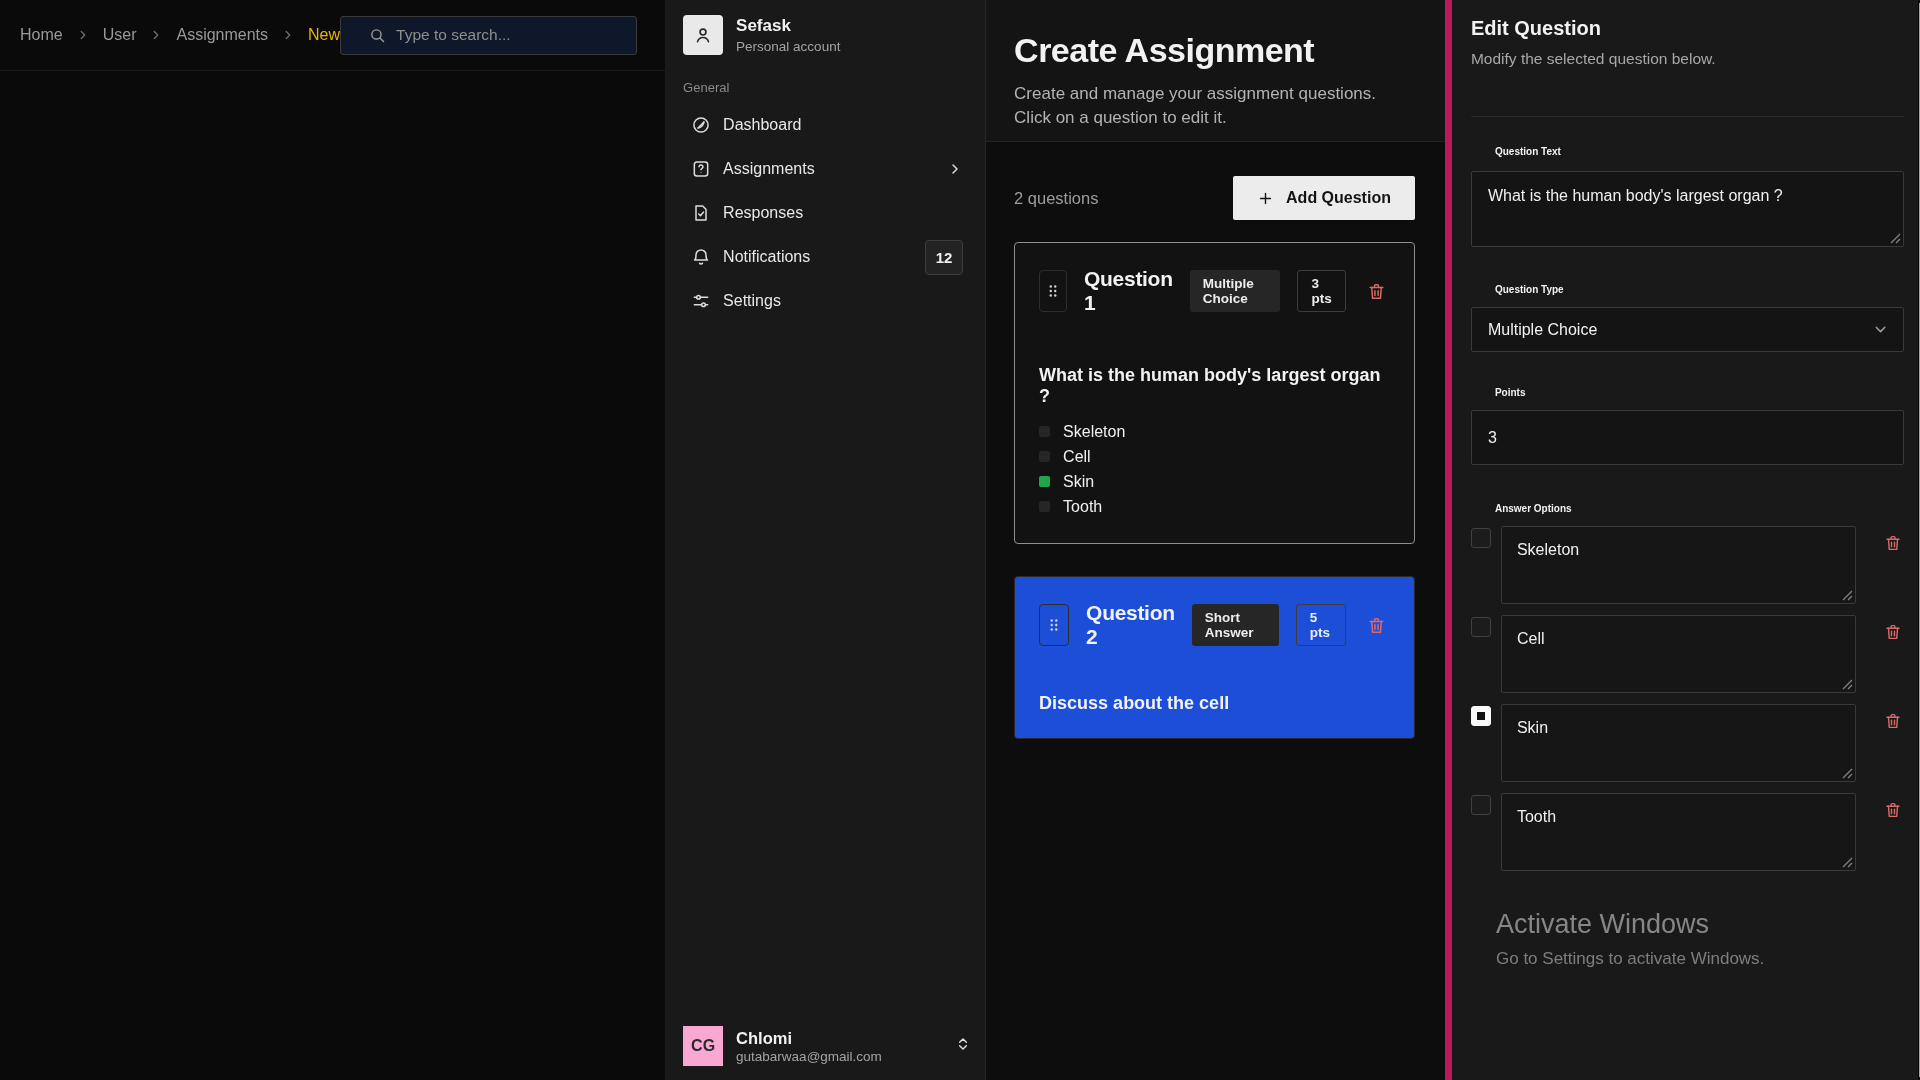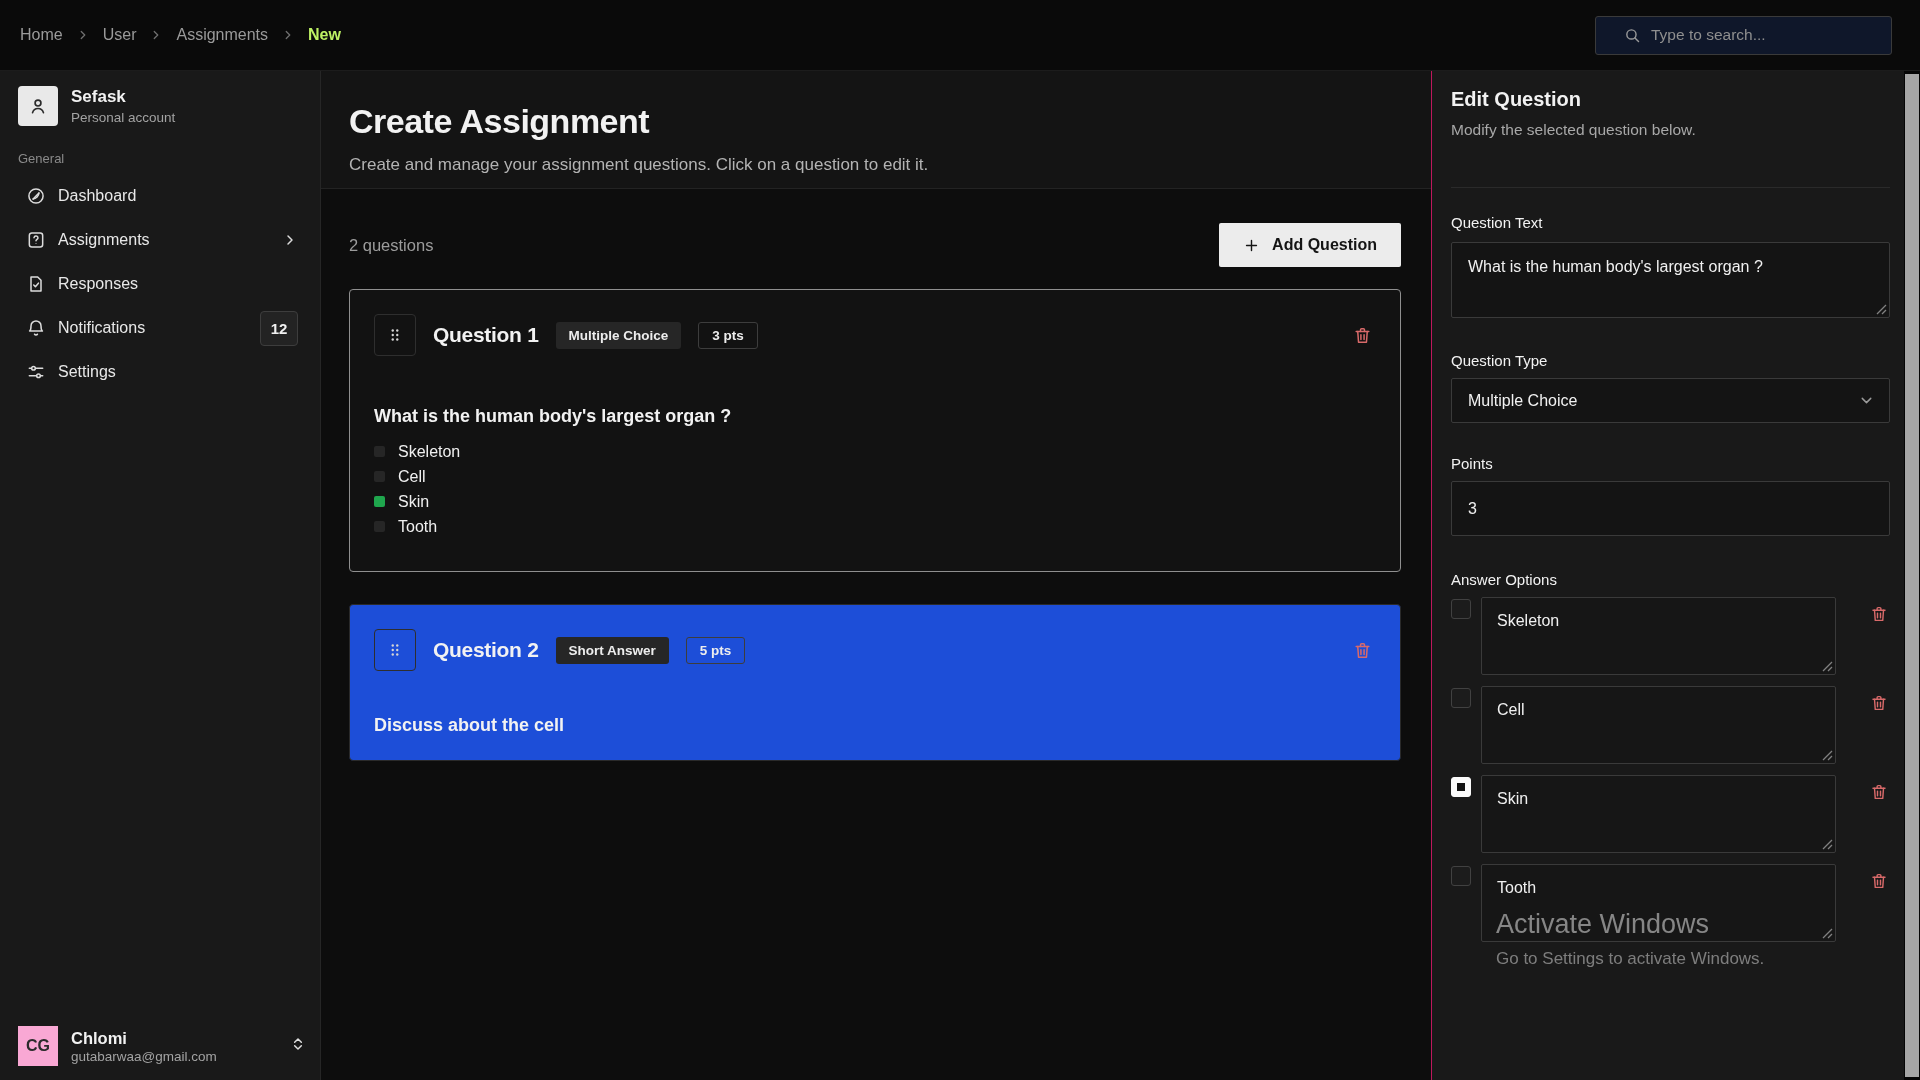--- a/index.html
+++ b/index.html
@@ -1,23 +1,23 @@
 <!DOCTYPE html>
 <html><head>
 <meta charset="utf-8">
 <style>
   * { margin:0; padding:0; box-sizing:border-box; }
   html,body { width:1920px; height:1080px; background:#0a0a0a; font-family:"Liberation Sans", sans-serif; color:#f2f2f2; overflow:hidden; }
-  .page { width:1920px; height:1080px; display:flex; flex-direction:column; position:relative; }
+  .page { width:1920px; height:1080px; display:flex; flex-direction:row; position:relative; }
 
   
   .topbar { height:71px; flex:0 0 71px; background:#0a0a0a; border-bottom:1px solid #1c1c1c; display:flex; align-items:center; padding:0 28px 0 20px; }
   .crumbs { display:flex; align-items:center; gap:13px; font-size:16px; color:#9a9a9a; }
   .crumb { cursor:pointer; }
-  .crumb.current { color:#bef264; font-weight:700;text-align:right; }
+  .crumb.current { color:#eab308; font-weight:400;text-align:right; }
   .crumb-sep { color:#6f6f6f; display:flex; }
   .search { margin-left:auto; width:297px; height:39px; background:#0f172a; border:1px solid #3a3a3a; border-radius:3px; display:flex; align-items:center; gap:10px; padding:0 28px; }
   .search svg { flex:0 0 auto; }
   .search input { flex:1; background:transparent; border:none; outline:none; color:#e5e5e5; font-size:15.5px; font-family:"Liberation Sans", sans-serif; }
   .search input::placeholder { color:#8f8f8f; }
 
   
   .app { flex:1; display:flex; min-height:0; }
 
   
@@ -60,25 +60,25 @@
   .trash-btn { margin-left:auto; background:none; border:none; color:#d96a6a; cursor:pointer; display:flex; padding:4px; }
   .q-text { margin-top:50px; font-size:18px; font-weight:700; }
   .q-options { margin-top:12px; display:flex; flex-direction:column; }
   .q-opt { display:flex; align-items:center; gap:13px; height:25px; }
   .q-opt-bullet { width:11px; height:11px; border-radius:2px; background:#262626; }
   .q-opt-bullet.green { background:#1fa64d; }
   .q-opt-label { font-size:16px; color:#f0f0f0; }
   .q-text-short { margin-top:44px; font-size:18px; font-weight:700; }
 
   
-  .panel { width:473px; flex:0 0 473px; background:#191919; border-left:1px solid #be185d; padding:14px 14px 12px 19px; position:relative; }
+  .panel { width:473px; flex:0 0 473px; background:#191919; border-left:7px solid #be185d; padding:14px 14px 12px 19px; position:relative; }
   .panel-title { font-size:20px; font-weight:700; line-height:28px; }
   .panel-subtitle { margin-top:6px; font-size:15.5px; color:#a8a8a8; line-height:22px; }
   .panel-divider { margin-top:46px; border-top:1px solid #2a2a2a; }
-  .field-label { margin-top:24px; font-size:15px; font-weight:400; line-height:22px; }
+  .field-label { margin-top:24px; font-size:10px; font-weight:700; line-height:22px;margin-left:24px; }
   .field-label.mt32 { margin-top:32px; }
   .field-label.mt30 { margin-top:30px; }
   .field-label.mt33 { margin-top:33px; }
   .ta-wrap { position:relative; margin-top:8px; }
   .ta-wrap textarea { width:100%; height:76px; background:#141414; border:1px solid #3a3a3a; border-radius:2px; resize:none; color:#f0f0f0; font-size:16px; font-family:"Liberation Sans", sans-serif; padding:13px 16px; line-height:22px; outline:none; display:block; }
   .grip { position:absolute; right:3px; bottom:3px; pointer-events:none; opacity:.9; }
   .select { margin-top:6px; height:45px; background:#141414; border:1px solid #3a3a3a; border-radius:2px; display:flex; align-items:center; padding:0 14px 0 16px; font-size:16px; cursor:pointer; }
   .select-caret { margin-left:auto; color:#9a9a9a; display:flex; }
   .points-input { margin-top:6px; width:100%; height:55px; background:#141414; border:1px solid #3a3a3a; border-radius:2px; color:#f0f0f0; font-size:16px; font-family:"Liberation Sans", sans-serif; padding:0 16px; outline:none; display:block; }
   .opt-rows { margin-top:6px; }

